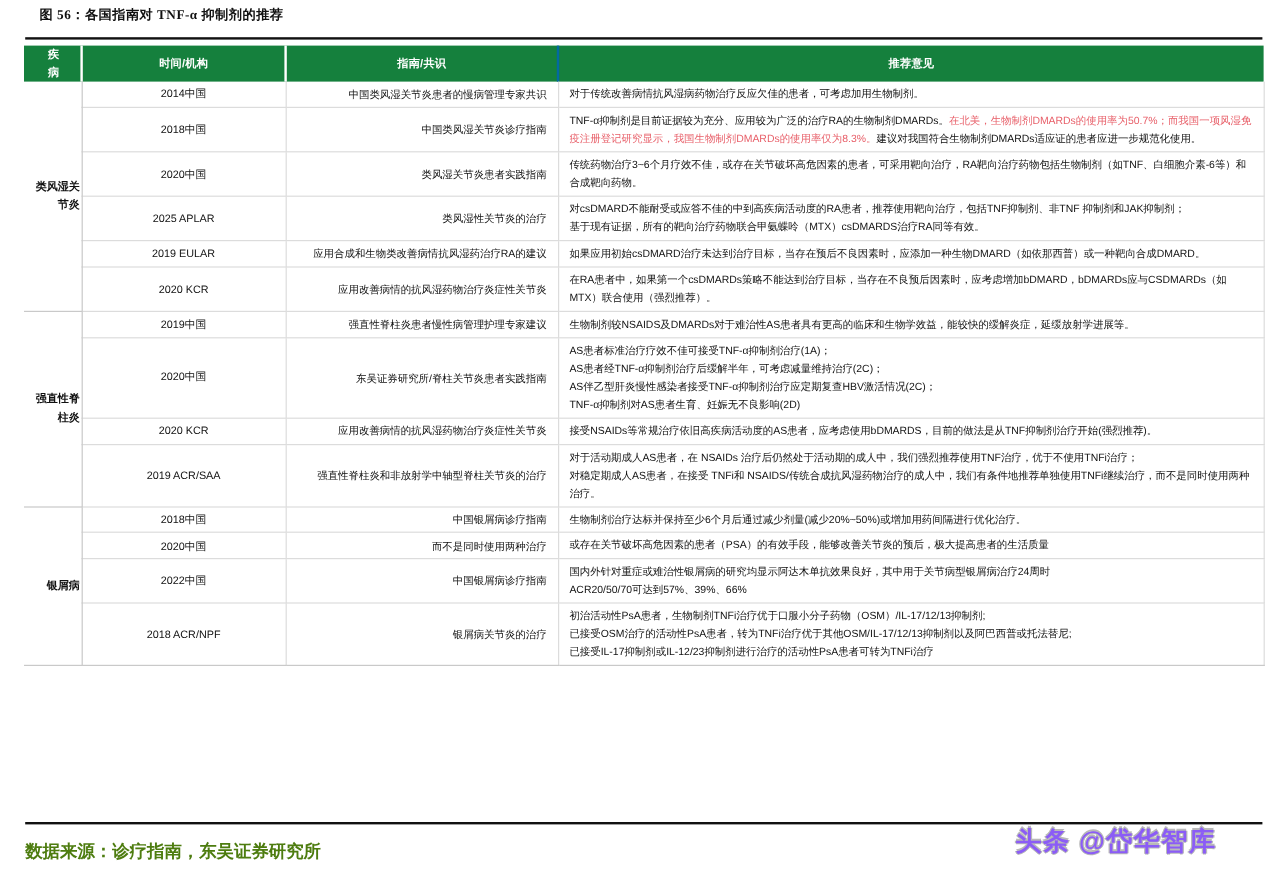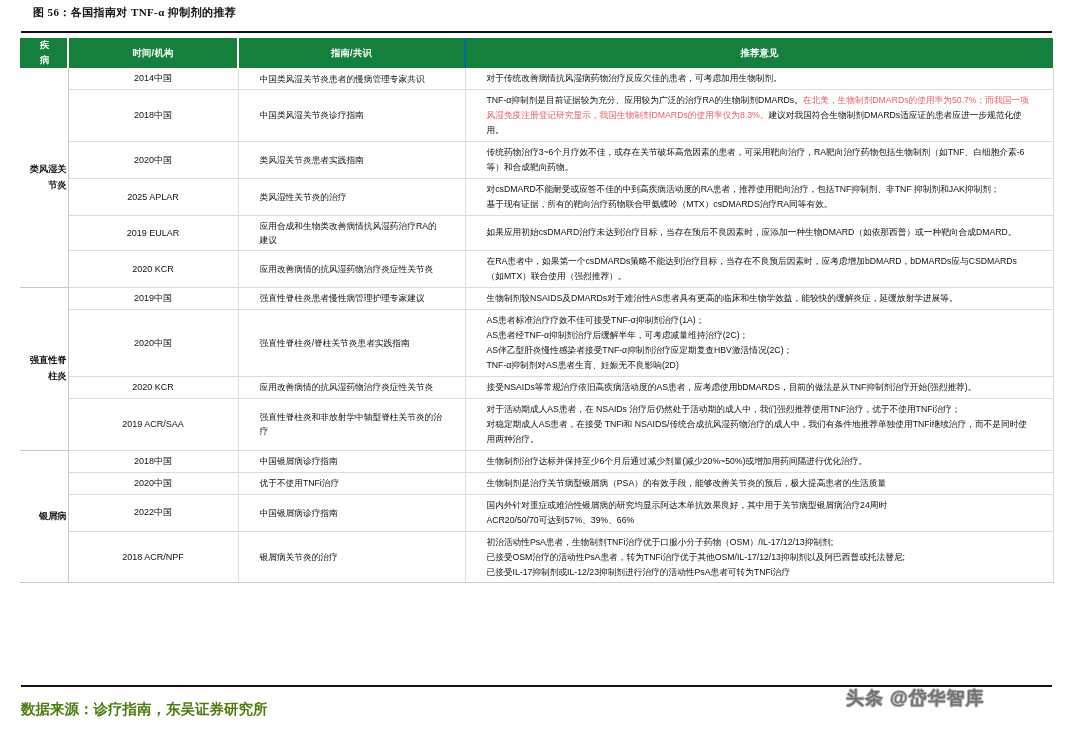--- a/index.html
+++ b/index.html
@@ -68,39 +68,39 @@
     border: none;
     letter-spacing: 0.2px;
   }
   thead th.th-disease { border-right: 2px solid #ffffff; }
   thead th.th-time    { border-right: 2px solid #ffffff; }
   thead th.th-guide   { border-right: 2px solid #0369a1; }
 
   tbody td {
     border-bottom: 1px solid #dcdcdc;
     border-right: 1px solid #dcdcdc;
-    padding: 3px 21px;
+    padding: 3px 9px;
     vertical-align: middle;
     color: #111;
   }
   tbody td.disease {
     border-right: 1px solid #c9c9c9;
     border-bottom: 1px solid #c9c9c9;
     text-align: right;
     font-weight: bold;
     font-size: 9.2px;
     line-height: 1.7;
     padding: 2px 1px;
   }
   tbody td.time {
     text-align: center;
     font-size: 9px;
   }
   tbody td.guideline {
-    text-align: left;
+    text-align: right;
     font-size: 8.7px;
   }
   tbody td.rec {
     text-align: left;
     border-right: 1px solid #dcdcdc;
     font-size: 8.7px;
     line-height: 1.72;
   }
   tbody tr:last-child td { border-bottom: 1px solid #c9c9c9; }
 
@@ -123,23 +123,23 @@
     font-family: "Liberation Serif", "DejaVu Serif", serif;
     font-weight: bold;
     font-size: 14.5px;
     color: #4d7c0f;
     white-space: nowrap;
   }
   .watermark {
     position: absolute;
     left: 846px;
     top: 686px;
-    font-size: 18px;
-    font-weight: bold;
-    color: #737373;
+    font-size: 22px;
+    font-weight: bold;
+    color: #8b5cf6;
     text-shadow:
       -1px 0 #b9b9b9, 1px 0 #b9b9b9,
       0 -1px #b9b9b9, 0 1px #b9b9b9;
     letter-spacing: 1px;
     white-space: nowrap;
   }
 </style>
 </head>
 <body>
 
@@ -210,21 +210,21 @@
         <tr>
           <td class="disease" rowspan="4">强直性脊柱炎</td>
           <td class="time">2019中国</td>
           <td class="guideline">强直性脊柱炎患者慢性病管理护理专家建议</td>
           <td class="rec">
             <p><span>生物制剂较NSAIDS及DMARDs对于难治性AS患者具有更高的临床和生物学效益，能较快的缓解炎症，延缓放射学进展等。</span></p>
           </td>
         </tr>
         <tr>
           <td class="time">2020中国</td>
-          <td class="guideline">强直性脊柱炎/脊柱关节炎患者实践指南</td>
+          <td class="guideline">东吴证券研究所/脊柱关节炎患者实践指南</td>
           <td class="rec">
             <p><span>AS患者标准治疗疗效不佳可接受TNF-α抑制剂治疗(1A)；</span></p>
             <p><span>AS患者经TNF-α抑制剂治疗后缓解半年，可考虑减量维持治疗(2C)；</span></p>
             <p><span>AS伴乙型肝炎慢性感染者接受TNF-α抑制剂治疗应定期复查HBV激活情况(2C)；</span></p>
             <p><span>TNF-α抑制剂对AS患者生育、妊娠无不良影响(2D)</span></p>
           </td>
         </tr>
         <tr>
           <td class="time">2020 KCR</td>
           <td class="guideline">应用改善病情的抗风湿药物治疗炎症性关节炎</td>
@@ -243,23 +243,23 @@
         <tr>
           <td class="disease" rowspan="4">银屑病</td>
           <td class="time">2018中国</td>
           <td class="guideline">中国银屑病诊疗指南</td>
           <td class="rec">
             <p><span>生物制剂治疗达标并保持至少6个月后通过减少剂量(减少20%~50%)或增加用药间隔进行优化治疗。</span></p>
           </td>
         </tr>
         <tr>
           <td class="time">2020中国</td>
-          <td class="guideline">优于不使用TNFi治疗</td>
-          <td class="rec">
-            <p><span>生物制剂是治疗关节病型银屑病（PSA）的有效手段，能够改善关节炎的预后，极大提高患者的生活质量</span></p>
+          <td class="guideline">而不是同时使用两种治疗</td>
+          <td class="rec">
+            <p><span>或存在关节破坏高危因素的患者（PSA）的有效手段，能够改善关节炎的预后，极大提高患者的生活质量</span></p>
           </td>
         </tr>
         <tr>
           <td class="time">2022中国</td>
           <td class="guideline">中国银屑病诊疗指南</td>
           <td class="rec">
             <p><span>国内外针对重症或难治性银屑病的研究均显示阿达木单抗效果良好，其中用于关节病型银屑病治疗24周时</span></p>
             <p><span>ACR20/50/70可达到57%、39%、66%</span></p>
           </td>
         </tr>

